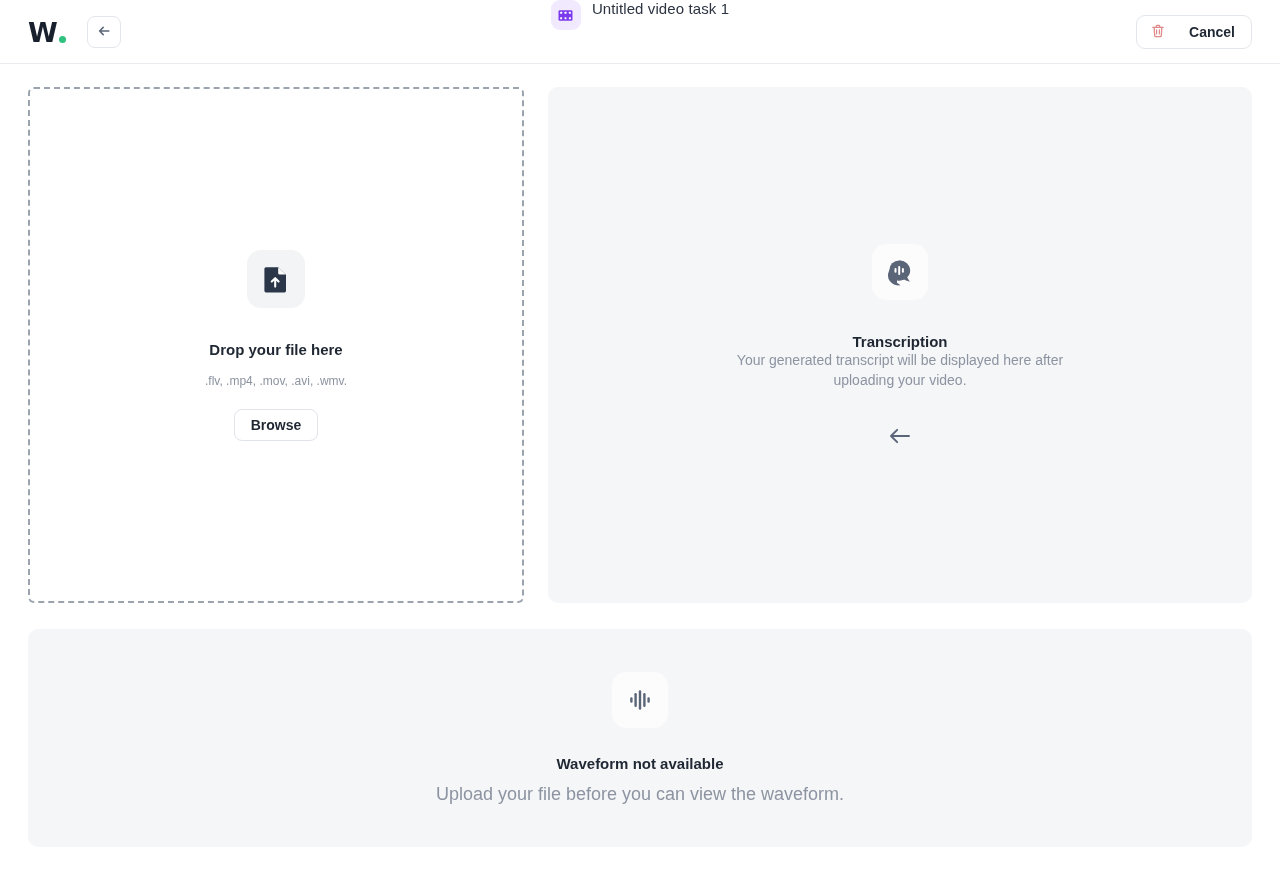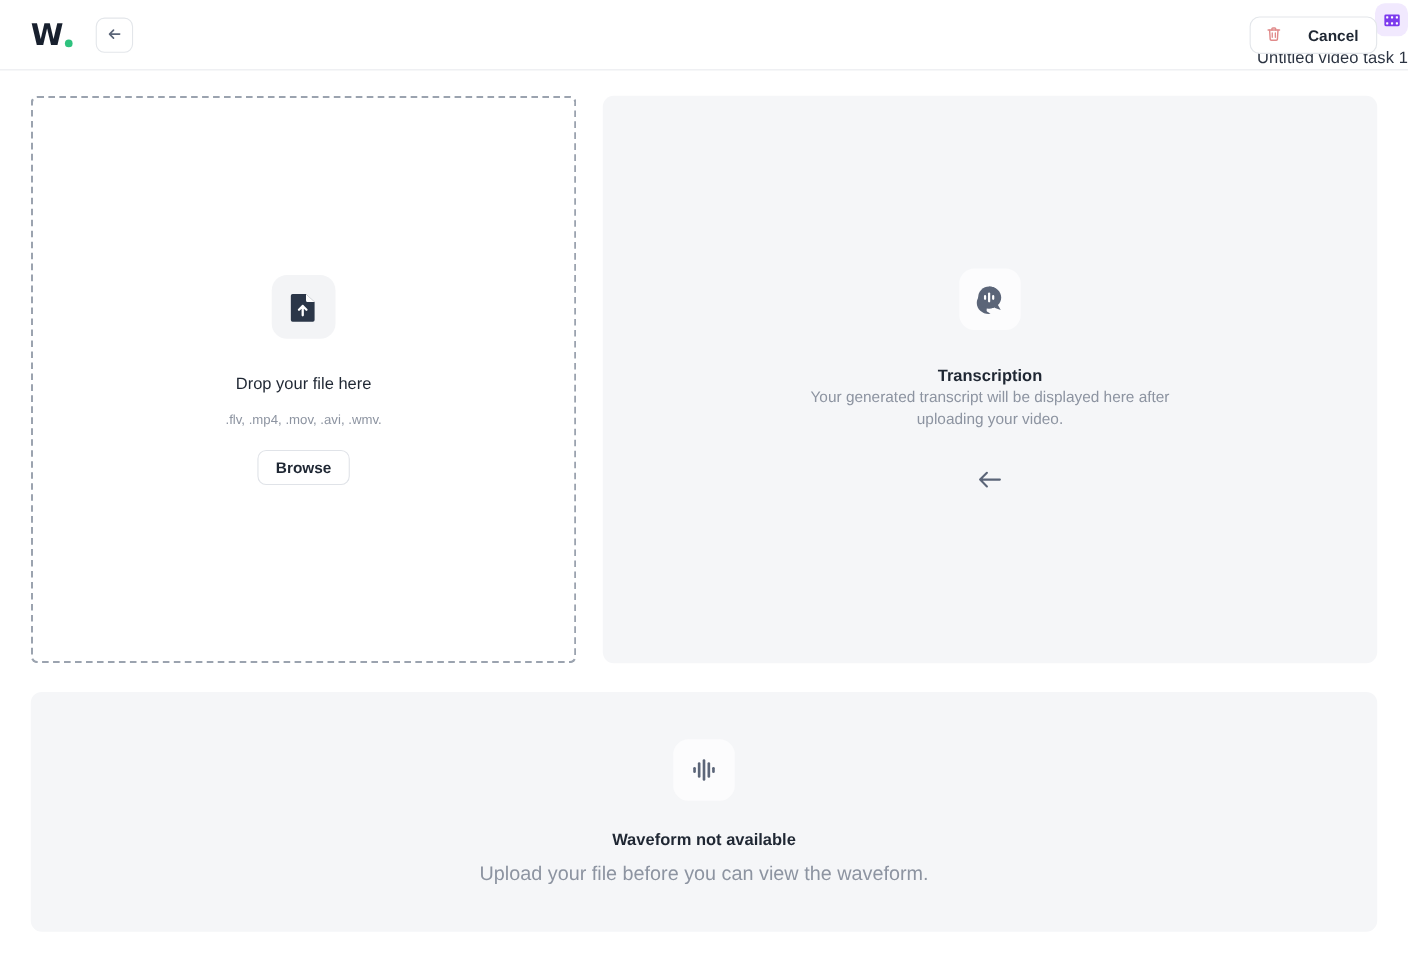--- a/index.html
+++ b/index.html
@@ -66,25 +66,24 @@
     cursor: pointer;
     padding: 0;
   }
   .header-center {
     position: absolute;
     left: 0;
     right: 0;
     top: 0;
     height: 64px;
     display: flex;
-    align-items: flex-end;
+    align-items: flex-start;
     justify-content: center;
     gap: 11px;
     pointer-events: none;
-    flex-direction: column;
   }
   .task-icon {
     width: 30px;
     height: 30px;
     border-radius: 9px;
     background: #f1e9fe;
     display: flex;
     align-items: center;
     justify-content: center;
     flex: 0 0 auto;
@@ -145,21 +144,21 @@
     height: 58px;
     border-radius: 14px;
     background: #f3f4f6;
     display: flex;
     align-items: center;
     justify-content: center;
     margin-bottom: 33px;
   }
   .dz-title {
     font-size: 15px;
-    font-weight: 400;
+    font-weight: 700;
     color: #1f2733;
     margin-bottom: 16px;
   }
   .dz-formats {
     font-size: 12px;
     color: #8d94a1;
     margin-bottom: 21px;
   }
   .browse-btn {
     height: 32px;

